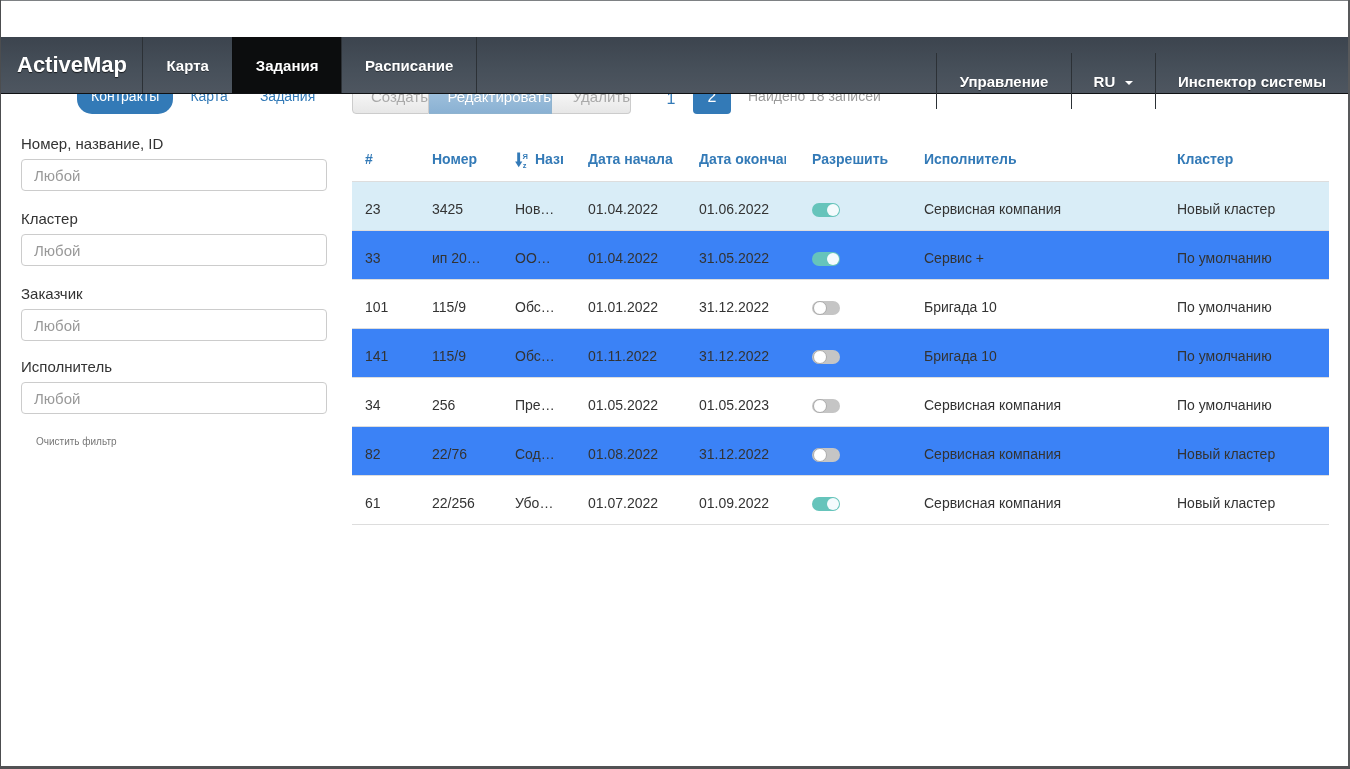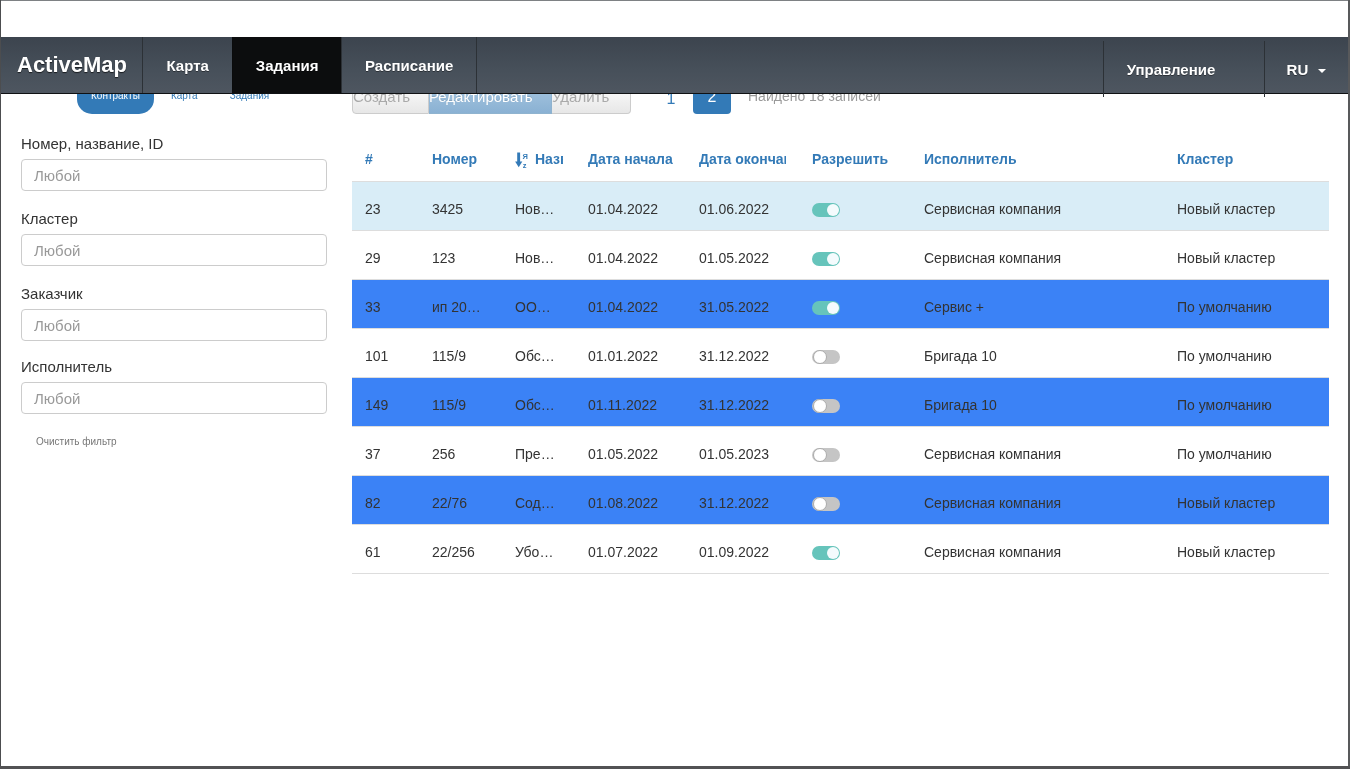--- a/index.html
+++ b/index.html
@@ -32,55 +32,55 @@
   .ntabs a {
     display:block; height:56px; line-height:58px; padding:0 23px;
     color:#fff; font-size:15px; font-weight:bold; text-decoration:none;
     border-left:1px solid #2c3136; text-shadow:0 1px 0 rgba(0,0,0,.4);
   }
   .ntabs a.last { border-right:1px solid #2c3136; }
   .ntabs a.active {
     background:#0c0d0e;
     border-left:1px solid #0a0b0c;
   }
-  .nright { position:absolute; right:2px; top:4px; height:64px; display:flex;gap:26px; }
+  .nright { position:absolute; right:2px; top:16px; height:64px; display:flex; }
   .nright a {
     display:block; height:56px; line-height:58px; text-align:center;
     color:#fff; font-size:15px; font-weight:bold; text-decoration:none;
     border-left:1px solid #2c3136; text-shadow:0 1px 0 rgba(0,0,0,.4);
   }
   .caret {
     display:inline-block; width:0; height:0; margin-left:6px; vertical-align:middle;
     border-left:4px solid transparent; border-right:4px solid transparent;
     border-top:4px solid #fff;
   }
 
   
   .pills { position:absolute; left:77px; top:79px; display:flex; }
   .pills a {
     display:block; height:20px; line-height:20px; padding:7px 15px 8px;
-    font-size:10px; color:#337ab7; text-decoration:none; border-radius:15px;
+    font-size:14px; color:#337ab7; text-decoration:none; border-radius:15px;
     margin-left:2px;
   }
   .pills a.active { padding:7px 14px 8px; }
   .pills a.active { background:#337ab7; color:#fff; }
   .fg { position:absolute; left:21px; width:306px; }
   .fg label { display:block; font-size:15px; font-weight:normal; color:#333; line-height:19px; margin-bottom:6px; }
   .fg input {
     width:280px; height:18px; padding:6px 12px; font-size:15px;
     font-family:"Liberation Sans", sans-serif;
     border:1px solid #ccc; border-radius:4px; color:#555; outline:none;
   }
   .fg input::placeholder { color:#999; opacity:1; }
   .clearf { position:absolute; left:36px; top:436px; font-size:10px; color:#777; }
 
   
   .btngroup { position:absolute; left:352px; top:80px; display:flex; }
   .btngroup .btn {
-    height:21px; line-height:21px; padding:5px 0 6px; text-align:left;
+    height:21px; line-height:21px; padding:5px 0 6px; text-align:right;
     font-size:15px; border:1px solid #ccc; border-left-width:0;
     background:linear-gradient(180deg,#ffffff 0%,#e7e7e7 100%);
     color:#aaa;
   }
   .btngroup .btn.first { border-left-width:1px; border-radius:4px 0 0 4px; }
   .btngroup .btn.lastb { border-radius:0 4px 4px 0; }
   .btngroup .btn.sel {
     background:linear-gradient(180deg,#a9c8e1 0%,#8ab1d3 100%);
     border-color:#8fb3cf; color:#fff; text-shadow:0 -1px 0 rgba(0,0,0,.12);
   }
@@ -124,20 +124,21 @@
   <div class="navbar">
     <div class="brand">ActiveMap</div>
     <div class="ntabs">
       <a href="#" style="padding:0 23.5px">Карта</a>
       <a href="#" class="active" style="padding:0 22.5px">Задания</a>
       <a href="#" class="last" style="padding:0 23px">Расписание</a>
     </div>
     <div class="nright">
       <a href="#" style="width:134px">Управление</a>
       <a href="#" style="width:83px">RU <span class="caret"></span></a>
+      <a href="#" style="width:192px">Инспектор системы</a>
     </div>
   </div>
 
   <div class="pills">
     <a href="#" class="active" style="margin-left:0">Контракты</a>
     <a href="#">Карта</a>
     <a href="#">Задания</a>
   </div>
 
   <div class="fg" style="top:134px">
@@ -201,30 +202,20 @@
       <tr class="sel">
         <td>23</td>
         <td>3425</td>
         <td>Нов…</td>
         <td>01.04.2022</td>
         <td>01.06.2022</td>
         <td><span class="tgl on"><span class="knob"></span></span></td>
         <td>Сервисная компания</td>
         <td>Новый кластер</td>
       </tr>
-      <tr>
-        <td>29</td>
-        <td>123</td>
-        <td>Нов…</td>
-        <td>01.04.2022</td>
-        <td>01.05.2022</td>
-        <td><span class="tgl on"><span class="knob"></span></span></td>
-        <td>Сервисная компания</td>
-        <td>Новый кластер</td>
-      </tr>
       <tr class="stripe">
         <td>33</td>
         <td>ип 20…</td>
         <td>ОО…</td>
         <td>01.04.2022</td>
         <td>31.05.2022</td>
         <td><span class="tgl on"><span class="knob"></span></span></td>
         <td>Сервис +</td>
         <td>По умолчанию</td>
       </tr>
@@ -232,31 +223,31 @@
         <td>101</td>
         <td>115/9</td>
         <td>Обс…</td>
         <td>01.01.2022</td>
         <td>31.12.2022</td>
         <td><span class="tgl off"><span class="knob"></span></span></td>
         <td>Бригада 10</td>
         <td>По умолчанию</td>
       </tr>
       <tr class="stripe">
-        <td>149</td>
+        <td>141</td>
         <td>115/9</td>
         <td>Обс…</td>
         <td>01.11.2022</td>
         <td>31.12.2022</td>
         <td><span class="tgl off"><span class="knob"></span></span></td>
         <td>Бригада 10</td>
         <td>По умолчанию</td>
       </tr>
       <tr>
-        <td>37</td>
+        <td>34</td>
         <td>256</td>
         <td>Пре…</td>
         <td>01.05.2022</td>
         <td>01.05.2023</td>
         <td><span class="tgl off"><span class="knob"></span></span></td>
         <td>Сервисная компания</td>
         <td>По умолчанию</td>
       </tr>
       <tr class="stripe">
         <td>82</td>

